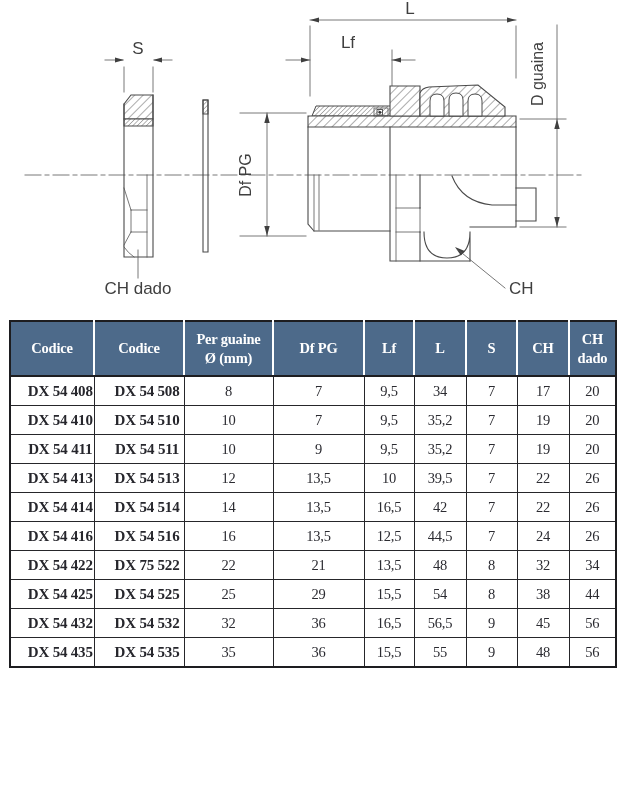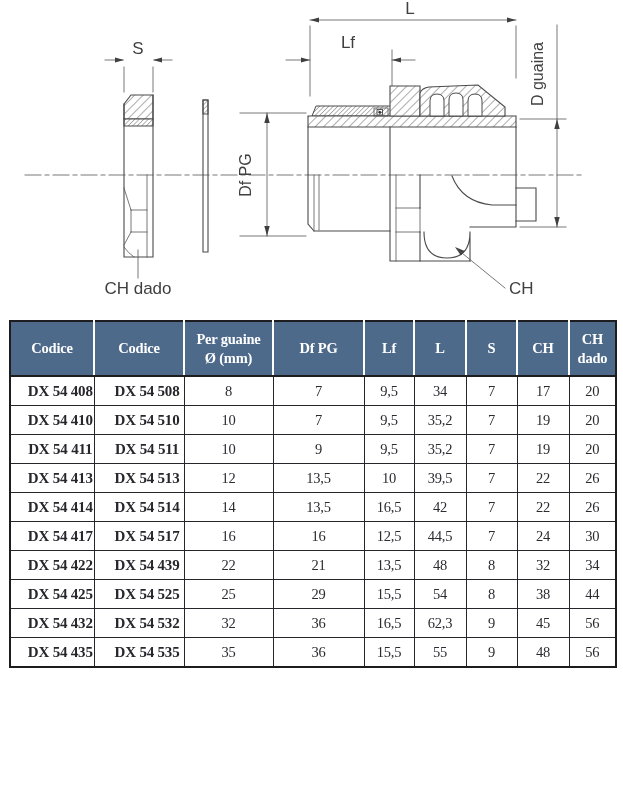--- a/index.html
+++ b/index.html
@@ -227,33 +227,33 @@
           <td class="code">DX 54 514</td>
           <td>14</td>
           <td>13,5</td>
           <td>16,5</td>
           <td>42</td>
           <td>7</td>
           <td>22</td>
           <td>26</td>
         </tr>
       <tr>
-          <td class="code">DX 54 417</td>
-          <td class="code">DX 54 517</td>
+          <td class="code">DX 54 416</td>
+          <td class="code">DX 54 516</td>
           <td>16</td>
-          <td>16</td>
+          <td>13,5</td>
           <td>12,5</td>
           <td>44,5</td>
           <td>7</td>
           <td>24</td>
-          <td>30</td>
+          <td>26</td>
         </tr>
       <tr>
           <td class="code">DX 54 422</td>
-          <td class="code">DX 54 439</td>
+          <td class="code">DX 75 522</td>
           <td>22</td>
           <td>21</td>
           <td>13,5</td>
           <td>48</td>
           <td>8</td>
           <td>32</td>
           <td>34</td>
         </tr>
       <tr>
           <td class="code">DX 54 425</td>
@@ -265,21 +265,21 @@
           <td>8</td>
           <td>38</td>
           <td>44</td>
         </tr>
       <tr>
           <td class="code">DX 54 432</td>
           <td class="code">DX 54 532</td>
           <td>32</td>
           <td>36</td>
           <td>16,5</td>
-          <td>62,3</td>
+          <td>56,5</td>
           <td>9</td>
           <td>45</td>
           <td>56</td>
         </tr>
       <tr>
           <td class="code">DX 54 435</td>
           <td class="code">DX 54 535</td>
           <td>35</td>
           <td>36</td>
           <td>15,5</td>

